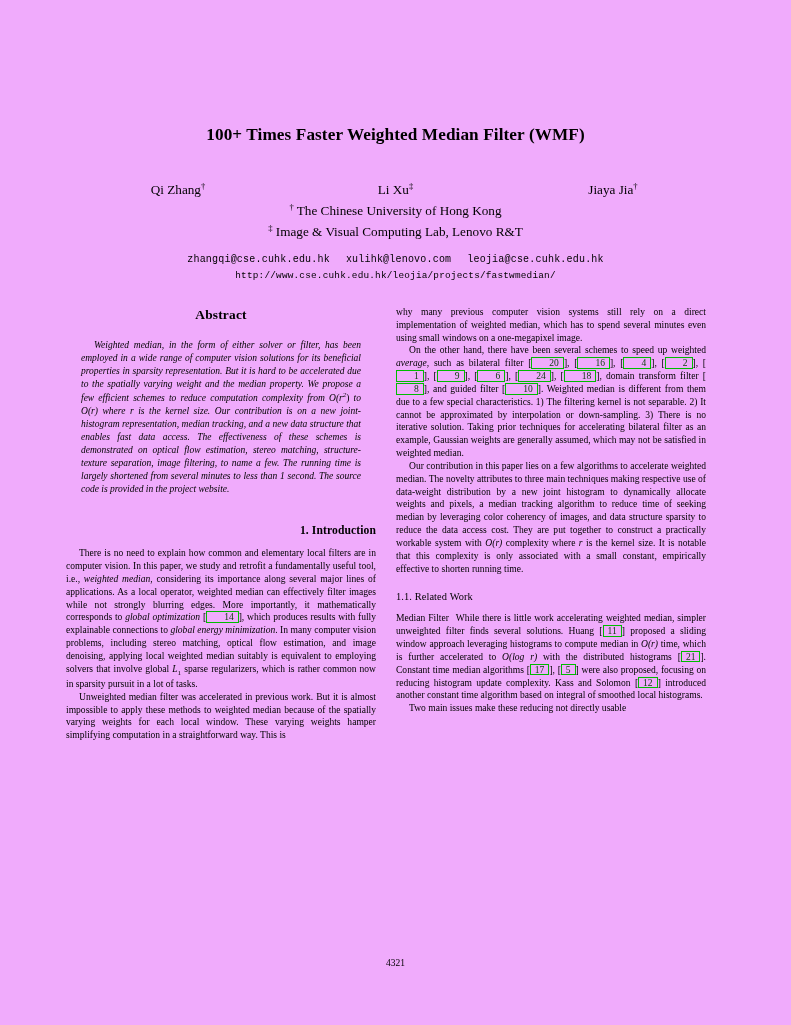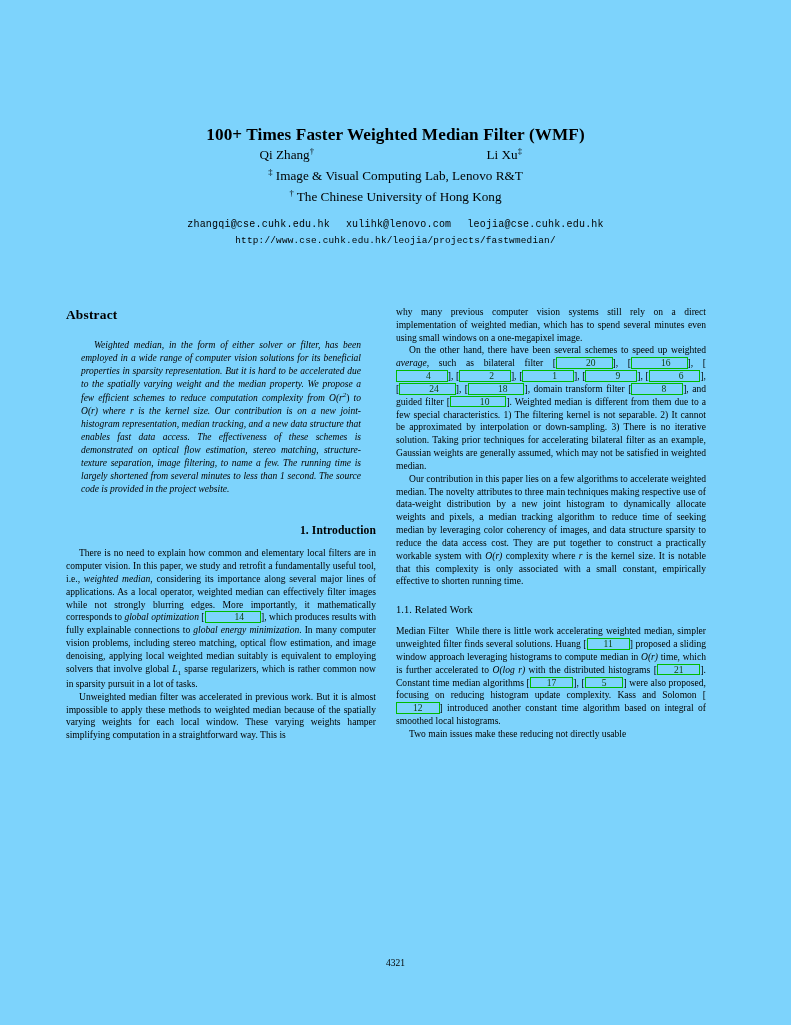--- a/index.html
+++ b/index.html
@@ -13,40 +13,41 @@
     position: relative;
     font-family: "Liberation Serif", "DejaVu Serif", serif;
     color: #000000;
     -webkit-font-smoothing: antialiased;
   }
   .page {
     position: absolute;
     left: 0; top: 0;
     width: 791px;
     height: 1025px;
-    background: #7dd3fc;
+    background: #f0abfc;
     overflow: hidden;
   }
 
   
   .header {
     position: absolute;
     left: 66px;
     top: 124px;
     width: 659px;
     text-align: center;
   }
   .paper-title {
     font-size: 17.2px;
     font-weight: bold;
     letter-spacing: .1px;
     line-height: 1.3;
     margin: 0;
   }
   .authors {
+    margin-top: 35px;
     font-size: 13.2px;
     display: flex;
     justify-content: center;
   }
   .author {
     display: inline-block;
     width: 33%;
     white-space: nowrap;
   }
   .author sup { font-size: 8.6px; vertical-align: super; }
@@ -79,20 +80,21 @@
     font-size: 9.55px;
     line-height: 1.345;
     text-align: justify;
     text-justify: inter-word;
     hyphens: manual;
   }
   .col-left  { left: 66px; }
   .col-right { left: 396px; }
 
   .abstract-head {
+    text-align: center;
     font-size: 13.4px;
     font-weight: bold;
     margin: 0 0 13px 0;
     letter-spacing: .2px;
   }
   .abstract-body {
     font-style: italic;
     font-size: 9.5px;
     line-height: 1.365;
     text-align: justify;
@@ -127,21 +129,21 @@
     font-style: italic;
   }
   .math .up { font-style: normal; }
   sup.sm { font-size: 7px; vertical-align: super; }
   sub.sm { font-size: 7px; vertical-align: sub; }
 
   
   .cite {
     color: #0a3c0a;
     border: 1px solid #00bb00;
-    padding: 0 16px;
+    padding: 0 4px;
     margin: 0 0px;
     line-height: 1;
     display: inline-block;
     text-decoration: none;
   }
 
   
   .page-number {
     position: absolute;
     top: 958px;
@@ -156,28 +158,29 @@
 
 <div class="page">
 
   <div class="header">
 
     <div class="paper-title">100+ Times Faster Weighted Median Filter (WMF)</div>
 
     <div class="authors">
       <span class="author"><span>Qi Zhang</span><sup>†</sup></span>
       <span class="author"><span>Li Xu</span><sup>‡</sup></span>
-    </div>
-
+      <span class="author"><span>Jiaya Jia</span><sup>†</sup></span>
+    </div>
+
+    <div class="affil"><sup>†</sup>
+      <span>The Chinese University of Hong Kong</span>
+    </div>
     <div class="affil"><sup>‡</sup>
       <span>Image &amp; Visual Computing Lab, Lenovo R&amp;T</span>
     </div>
-    <div class="affil"><sup>†</sup>
-      <span>The Chinese University of Hong Kong</span>
-    </div>
 
     <div class="emails"><span>zhangqi@cse.cuhk.edu.hk</span><span class="gap"></span><span>xulihk@lenovo.com</span><span class="gap"></span><span>leojia@cse.cuhk.edu.hk</span>
     </div>
 
     <div class="url">http://www.cse.cuhk.edu.hk/leojia/projects/fastwmedian/</div>
   </div>
 
   <div class="col col-left">
 
     <div class="abstract-head">Abstract</div>

